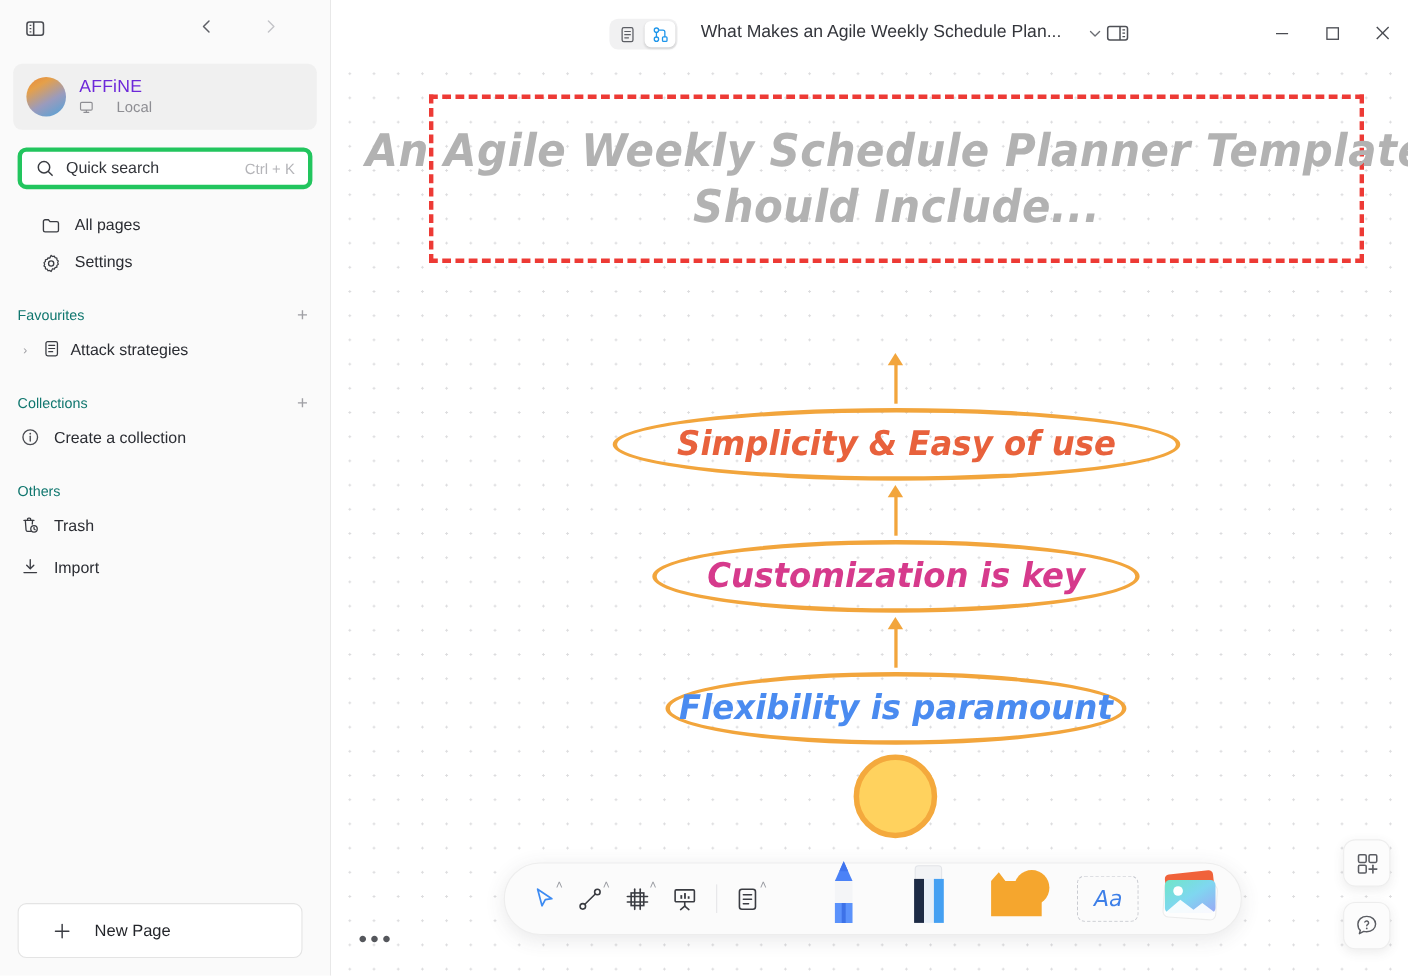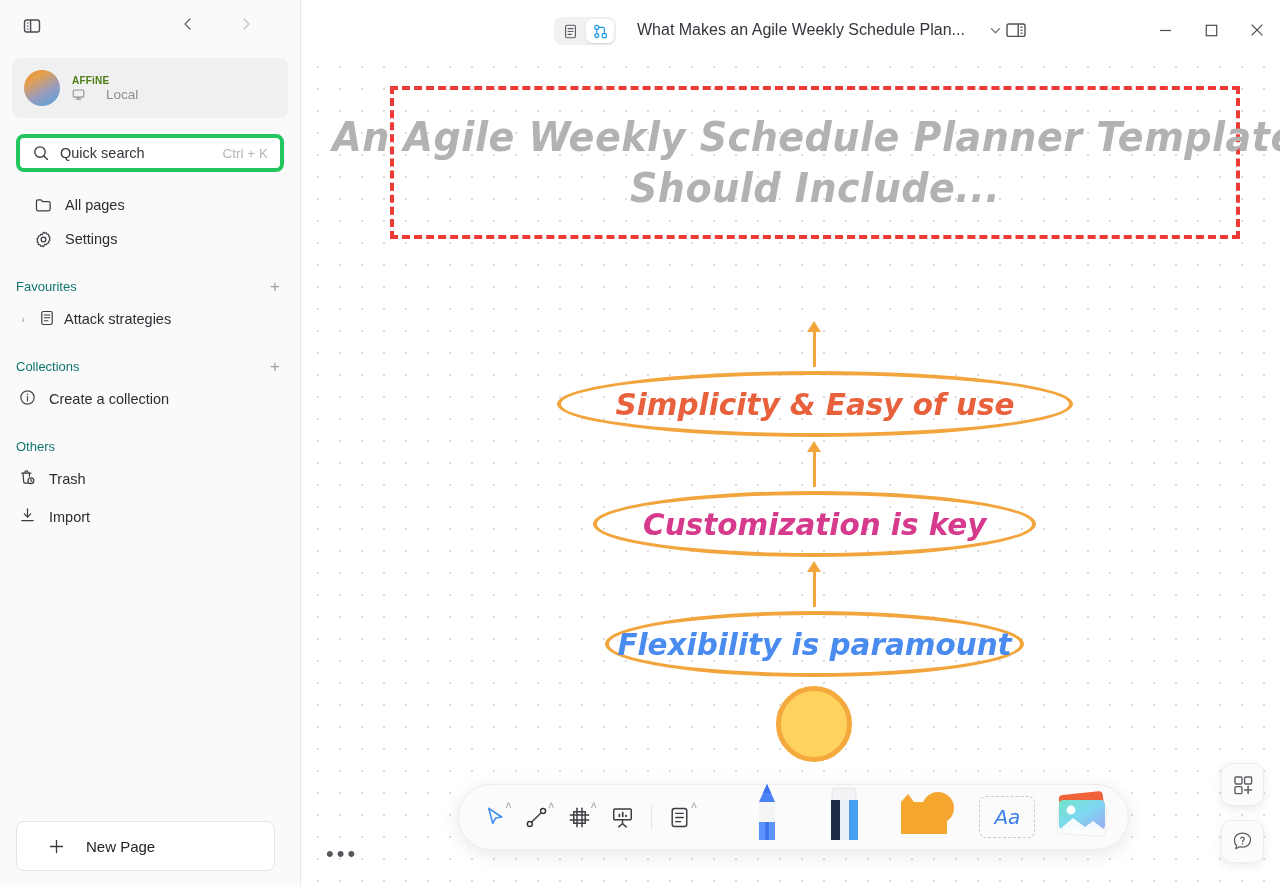--- a/index.html
+++ b/index.html
@@ -37,34 +37,34 @@
     background: #f0f0f0;
     display: flex; align-items: center; gap: 12px;
     padding: 0 12px; cursor: pointer;
   }
   .ws-avatar {
     width: 36px; height: 36px; border-radius: 50%;
     background: linear-gradient(150deg,#e8873a 0%, #e5a04a 25%, #9a9bbd 60%, #4ea3d9 100%);
     flex: 0 0 36px;
   }
   .ws-text { display: flex; flex-direction: column; gap: 1px; }
-  .ws-name { font-size: 10px; font-weight: 700; color: #4d7c0f; letter-spacing: .2px;}
+  .ws-name { font-size: 16px; font-weight: 400; color: #6d28d9; letter-spacing: .2px;}
   .ws-sub { font-size: 13.5px; color: #8e8e93; display: flex; align-items: center; gap: 21px;}
 
   .quick-search {
     margin: 16px 16px 0 16px;
     height: 38px; border: 4px solid #22c55e; border-radius: 8px;
     background: #fff;
     display: flex; align-items: center; padding: 0 12px; gap: 10px;
     cursor: pointer;
   }
   .qs-label { font-size: 14.5px; color: #33353b; flex: 1; }
   .qs-kbd { font-size: 13.5px; color: #b4b4b8; }
 
-  .nav-list { margin-top: 16px; padding: 0 1px; margin-left: 24px; }
+  .nav-list { margin-top: 16px; padding: 0 28px; }
   .nav-item {
     height: 34px; display: flex; align-items: center; gap: 12px;
     padding: 0 8px; border-radius: 6px; cursor: pointer;
     font-size: 14.5px; color: #2b2d33;
   }
   .nav-item .ni-icon { width: 20px; display:flex; align-items:center; justify-content:center; }
 
   .sec-head {
     display: flex; align-items: center;
     padding: 0 20px 0 16px; margin-top: 18px; height: 24px;

